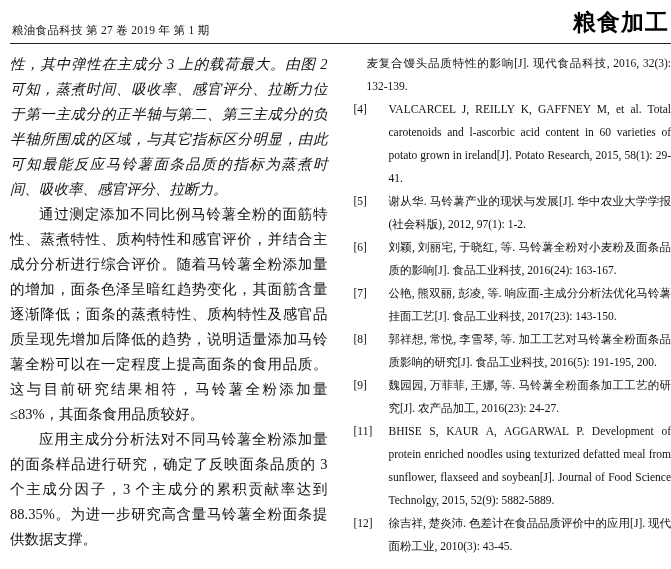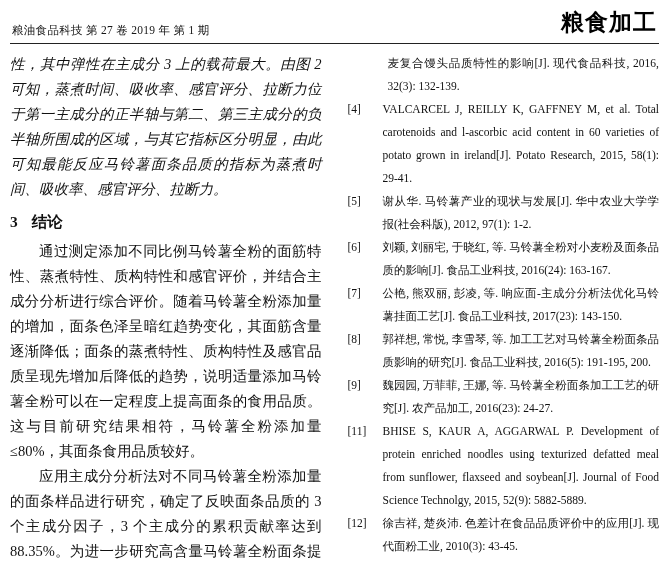--- a/index.html
+++ b/index.html
@@ -8,21 +8,21 @@
     font-family: "Liberation Serif", "DejaVu Serif", serif;
     -webkit-font-smoothing: antialiased;
   }
   .page {
     position: relative;
     width: 671px;
     height: 569px;
     background: #ffffff;
     color: #111111;
     overflow: hidden;
-    padding: 5px 12px 0 10px;
+    padding: 5px 0 0 10px;
   }
   .page-header {
     display: flex;
     align-items: flex-end;
     justify-content: space-between;
     padding: 2px 2px 5px 2px;
     border-bottom: 1.5px solid #222222;
   }
   .journal-info {
     font-size: 11.5px;
@@ -59,21 +59,21 @@
   }
   .section-heading .sec-num { margin-right: 14px; }
 
   
   .right-col {
     font-size: 11.5px;
     line-height: 23px;
     text-align: justify;
   }
   .ref-cont {
-    margin-left: 40px;
+    margin-left: 13px;
   }
   .ref-item {
     display: flex;
     align-items: flex-start;
   }
   .ref-label {
     flex: 0 0 27px;
     text-align: left;
   }
   .ref-text {
@@ -90,24 +90,21 @@
 
   <div class="page-header">
     <span class="journal-info">粮油食品科技 第 27 卷 2019 年 第 1 期</span>
     <span class="section-label">粮食加工</span>
   </div>
 
   <div class="columns">
 
     <div class="col left-col">
       <p class="para no-indent">性，其中弹性在主成分 3 上的载荷最大。由图 2 可知，蒸煮时间、吸收率、感官评分、拉断力位于第一主成分的正半轴与第二、第三主成分的负半轴所围成的区域，与其它指标区分明显，由此可知最能反应马铃薯面条品质的指标为蒸煮时间、吸收率、感官评分、拉断力。</p>
-      <p class="section-heading">
-        <span class="sec-num">3</span><span>结论</span>
-      </p>
-      <p class="para">通过测定添加不同比例马铃薯全粉的面筋特性、蒸煮特性、质构特性和感官评价，并结合主成分分析进行综合评价。随着马铃薯全粉添加量的增加，面条色泽呈暗红趋势变化，其面筋含量逐渐降低；面条的蒸煮特性、质构特性及感官品质呈现先增加后降低的趋势，说明适量添加马铃薯全粉可以在一定程度上提高面条的食用品质。这与目前研究结果相符，马铃薯全粉添加量≤80%，其面条食用品质较好。</p>
+      <p class="para">通过测定添加不同比例马铃薯全粉的面筋特性、蒸煮特性、质构特性和感官评价，并结合主成分分析进行综合评价。随着马铃薯全粉添加量的增加，面条色泽呈暗红趋势变化，其面筋含量逐渐降低；面条的蒸煮特性、质构特性及感官品质呈现先增加后降低的趋势，说明适量添加马铃薯全粉可以在一定程度上提高面条的食用品质。这与目前研究结果相符，马铃薯全粉添加量≤83%，其面条食用品质较好。</p>
       <p class="para">应用主成分分析法对不同马铃薯全粉添加量的面条样品进行研究，确定了反映面条品质的 3 个主成分因子，3 个主成分的累积贡献率达到 88.35%。为进一步研究高含量马铃薯全粉面条提供数据支撑。</p>
     </div>
 
     <div class="col right-col">
       <div class="ref-cont">麦复合馒头品质特性的影响[J]. 现代食品科技, 2016, 32(3): 132-139.</div>
 
       <div class="ref-item">
         <span class="ref-label">[4]</span>
         <span class="ref-text">VALCARCEL J, REILLY K, GAFFNEY M, et al. Total carotenoids and l-ascorbic acid content in 60 varieties of potato grown in ireland[J]. Potato Research, 2015, 58(1): 29-41.</span>
       </div>

